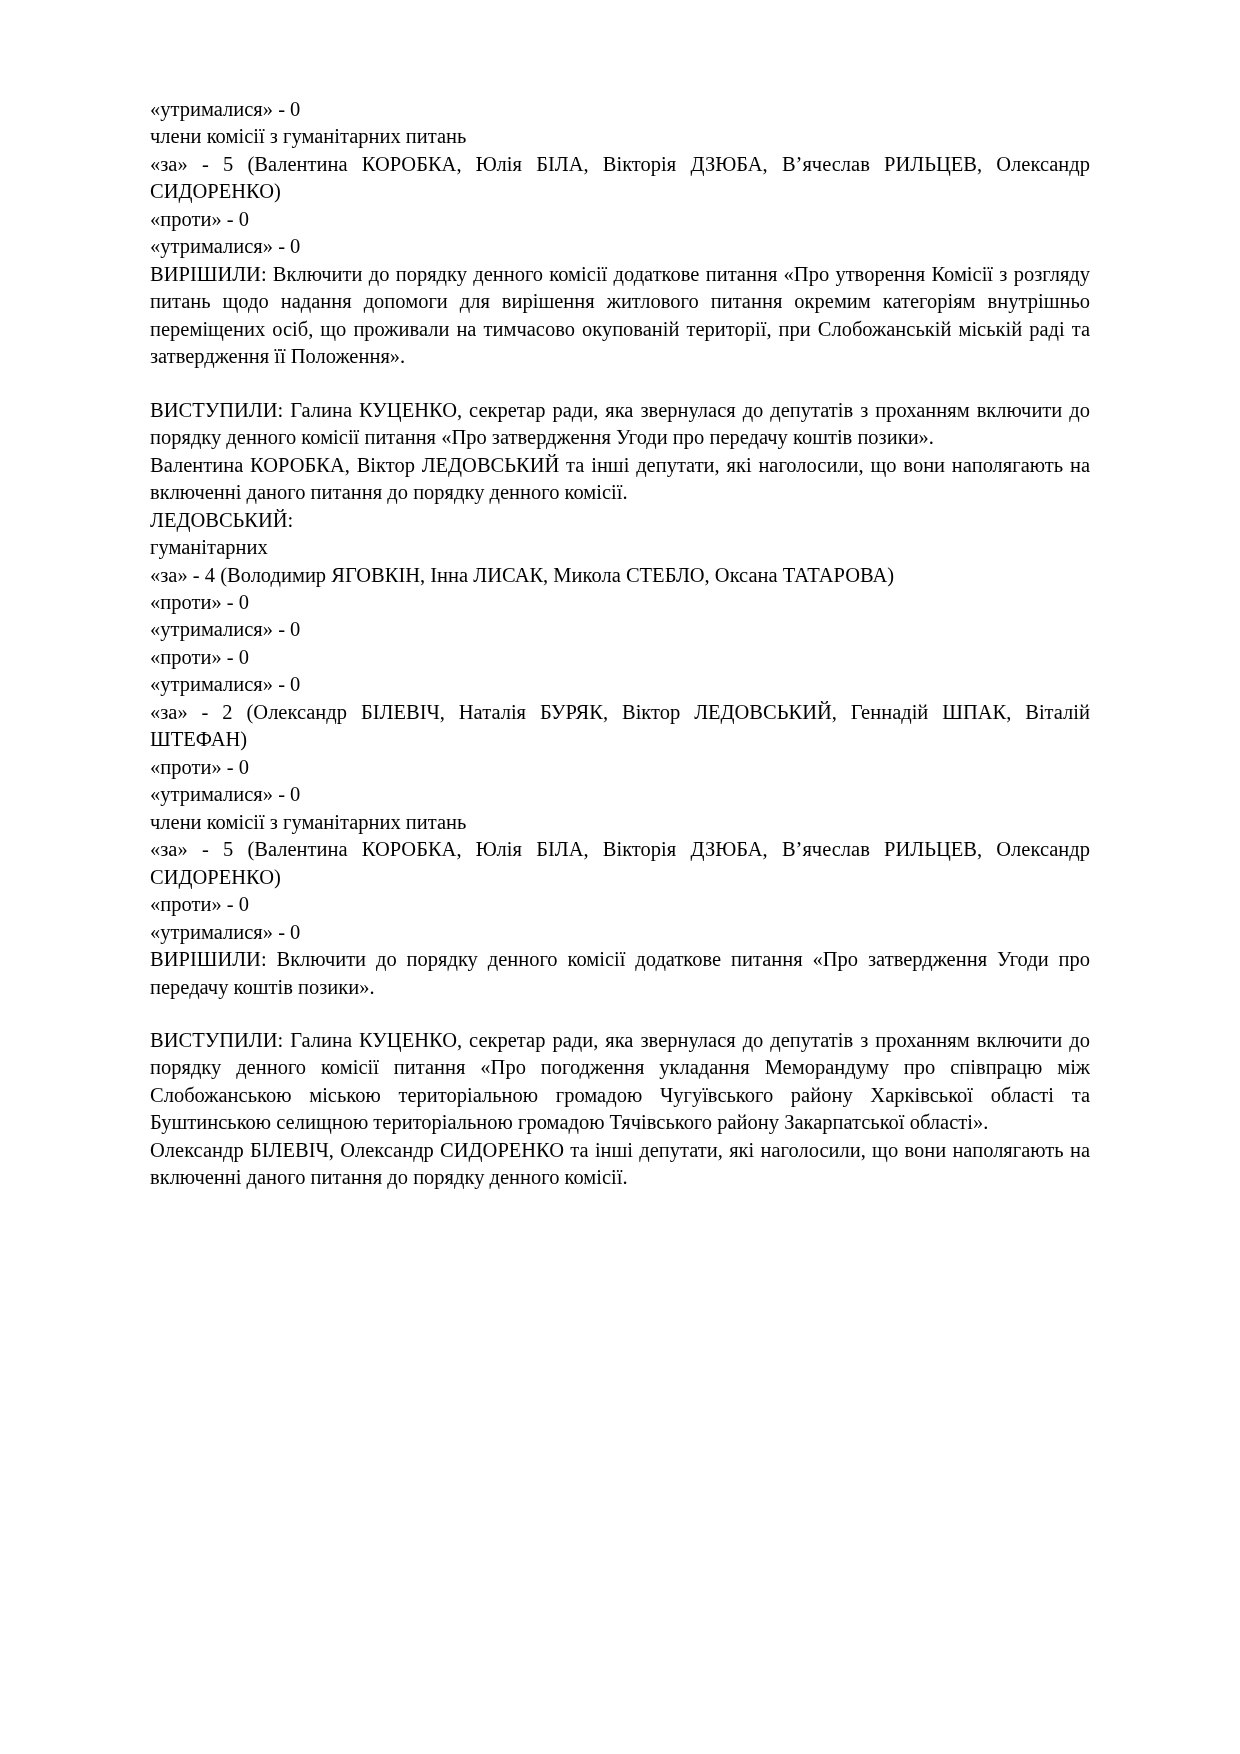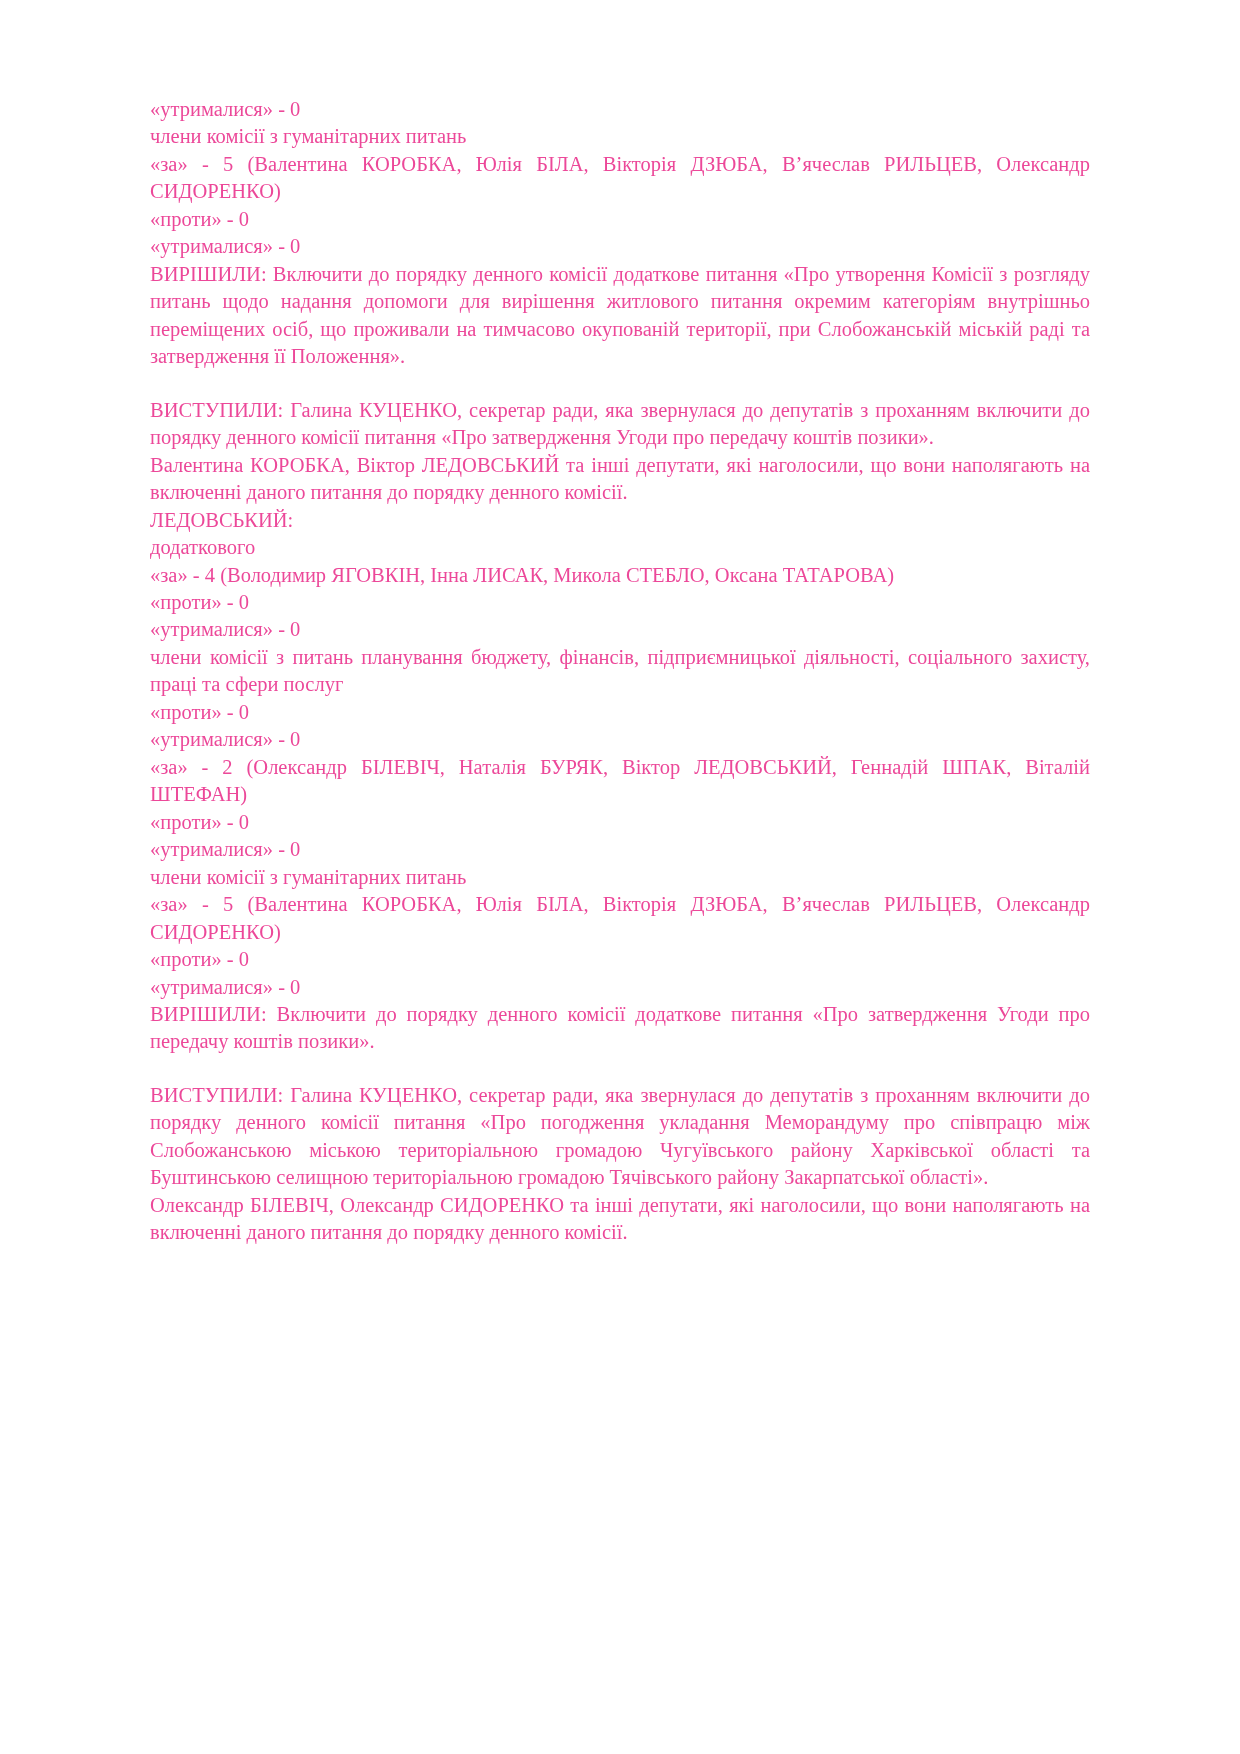--- a/index.html
+++ b/index.html
@@ -8,21 +8,21 @@
     background: #ffffff;
   }
   .page {
     width: 1240px;
     height: 1754px;
     background: #ffffff;
     position: relative;
     box-sizing: border-box;
     padding: 96px 150px 0 150px;
     font-family: "Liberation Serif", "DejaVu Serif", serif;
-    color: #ec4899;
+    color: #000000;
   }
   .doc-body {
     font-size: 20.5px;
     line-height: 1.34;
   }
   p {
     margin: 0;
     padding: 0;
   }
   .just {
@@ -47,25 +47,24 @@
     <p class="just">«за» - 5 (Валентина КОРОБКА, Юлія БІЛА, Вікторія ДЗЮБА, В’ячеслав РИЛЬЦЕВ, Олександр СИДОРЕНКО)</p>
     <p class="left">«проти» - 0</p>
     <p class="left">«утрималися» - 0</p>
     <p class="just">ВИРІШИЛИ: Включити до порядку денного комісії додаткове питання «Про утворення Комісії з розгляду питань щодо надання допомоги для вирішення житлового питання окремим категоріям внутрішньо переміщених осіб, що проживали на тимчасово окупованій території, при Слобожанській міській раді та затвердження її Положення».</p>
 
     <div class="blank"></div>
 
     <p class="just">ВИСТУПИЛИ: Галина КУЦЕНКО, секретар ради, яка звернулася до депутатів з проханням включити до порядку денного комісії питання «Про затвердження Угоди про передачу коштів позики».</p>
     <p class="just">Валентина КОРОБКА, Віктор ЛЕДОВСЬКИЙ та інші депутати, які наголосили, що вони наполягають на включенні даного питання до порядку денного комісії.</p>
     <p class="left">ЛЕДОВСЬКИЙ:</p>
-    <p class="left">додаткового</p>
+    <p class="left">гуманітарних</p>
     <p class="left">«за» - 4 (Володимир ЯГОВКІН, Інна ЛИСАК, Микола СТЕБЛО, Оксана ТАТАРОВА)</p>
     <p class="left">«проти» - 0</p>
     <p class="left">«утрималися» - 0</p>
-    <p class="just">члени комісії з питань планування бюджету, фінансів, підприємницької діяльності, соціального захисту, праці та сфери послуг</p>
     <p class="left">«проти» - 0</p>
     <p class="left">«утрималися» - 0</p>
     <p class="just">«за» - 2 (Олександр БІЛЕВІЧ, Наталія БУРЯК, Віктор ЛЕДОВСЬКИЙ, Геннадій ШПАК, Віталій ШТЕФАН)</p>
     <p class="left">«проти» - 0</p>
     <p class="left">«утрималися» - 0</p>
     <p class="left">члени комісії з гуманітарних питань</p>
     <p class="just">«за» - 5 (Валентина КОРОБКА, Юлія БІЛА, Вікторія ДЗЮБА, В’ячеслав РИЛЬЦЕВ, Олександр СИДОРЕНКО)</p>
     <p class="left">«проти» - 0</p>
     <p class="left">«утрималися» - 0</p>
     <p class="just">ВИРІШИЛИ: Включити до порядку денного комісії додаткове питання «Про затвердження Угоди про передачу коштів позики».</p>

